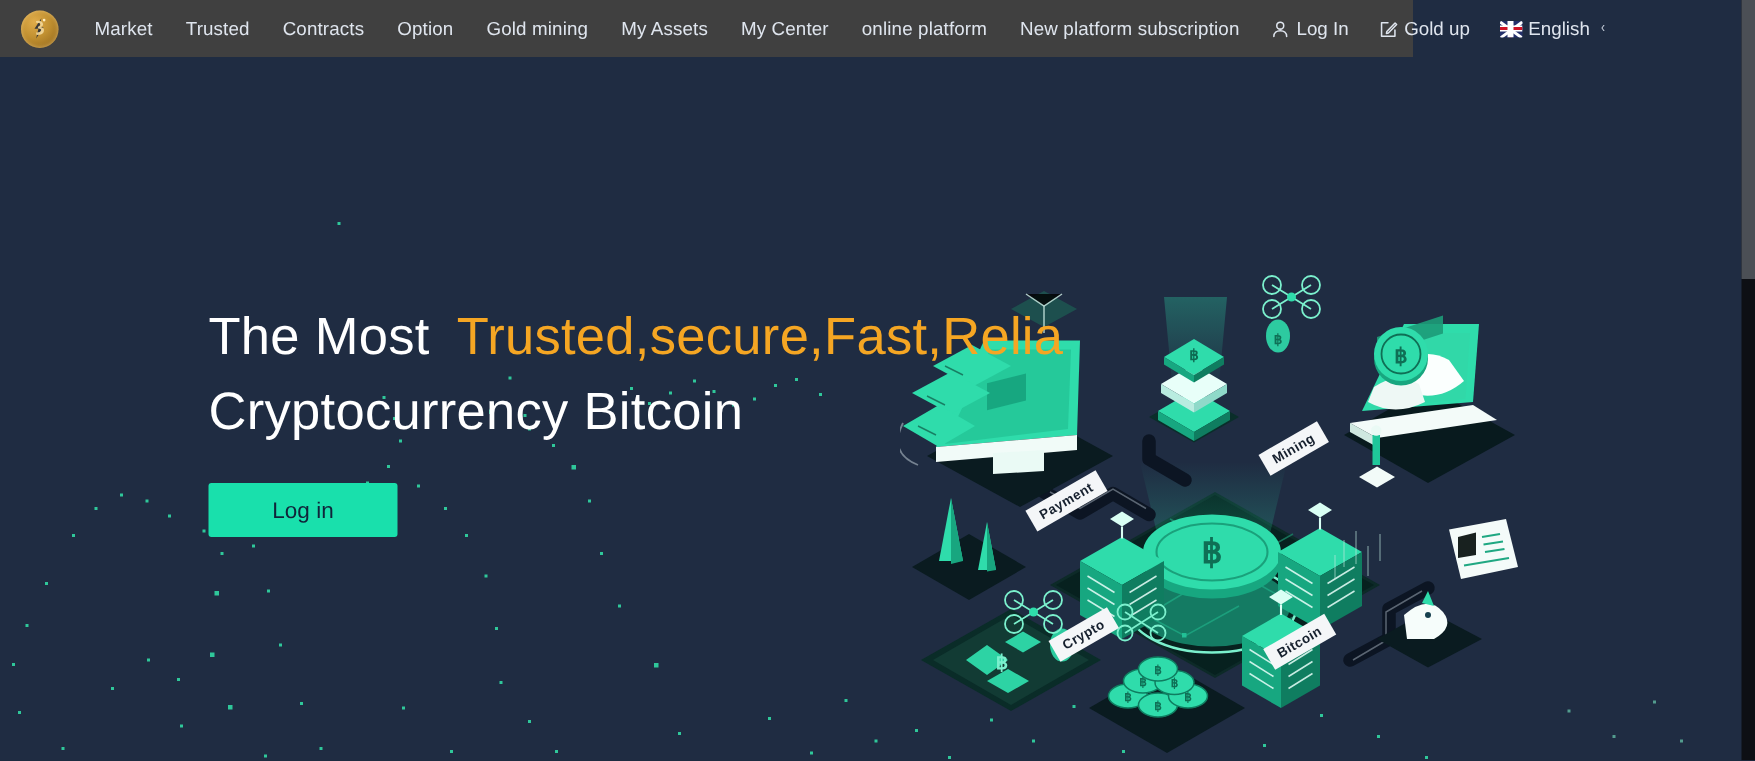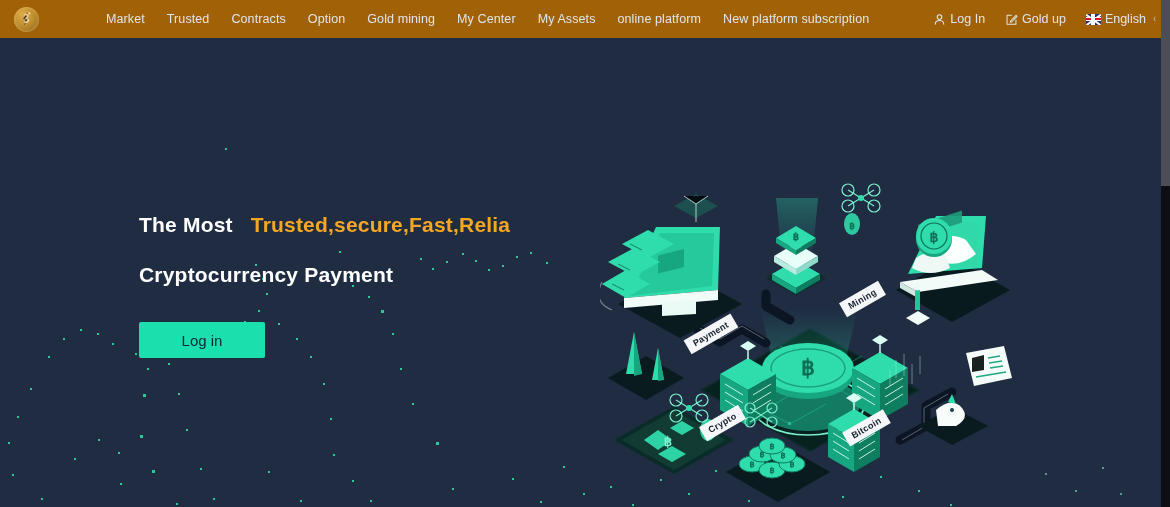--- a/index.html
+++ b/index.html
@@ -12,25 +12,24 @@
   #page {
     position: relative;
     width: 1170px; height: 507px;
     background: #1f2c42;
     overflow: hidden;
   }
 
   
   .navbar {
     position: absolute; top: 0; left: 0;
-    width: 1161px; height: 38px;
-    background: #a16207;
+    width: 942px; height: 38px;
+    background: #404040;
     display: flex; align-items: center;
     z-index: 20;
-    gap: 43px;
   }
   .brand {
     width: 52px; height: 38px;
     display: flex; align-items: center; justify-content: center;
     flex: 0 0 auto;
   }
   .logo-circle {
     width: 25px; height: 25px; border-radius: 50%;
     background: radial-gradient(circle at 35% 30%, #e0ac4a 0%, #c08f30 45%, #8a6018 100%);
     display: flex; align-items: center; justify-content: center;
@@ -113,21 +112,21 @@
     width: 1161px; height: 469px;
     overflow: hidden;
   }
   .particles { position: absolute; inset: 0; z-index: 1; pointer-events:none; }
 
   .hero-copy {
     position: absolute; left: 139px; top: 162px;
     z-index: 5; width: 500px;
   }
   .headline {
-    font-size: 21px; font-weight: 700;
+    font-size: 35px; font-weight: 400;
     color: #ffffff; letter-spacing: .2px;
     line-height: 50px; white-space: nowrap;
   }
   .headline .accent { color: #f5a623; }
   .headline .gap { display: inline-block; width: 18px; }
   .subcopy {
     margin-top: 14px;
     font-size: 15px; color: #e7ecf3;
     line-height: 39px; letter-spacing: .1px;
   }
@@ -177,22 +176,22 @@
         </svg>
       </div>
     </div>
 
     <ul class="nav-links">
       <li class="nav-link">Market</li>
       <li class="nav-link">Trusted</li>
       <li class="nav-link">Contracts</li>
       <li class="nav-link">Option</li>
       <li class="nav-link">Gold mining</li>
+      <li class="nav-link">My Assets</li>
       <li class="nav-link">My Center</li>
-      <li class="nav-link">My Assets</li>
       <li class="nav-link">online platform</li>
       <li class="nav-link">New platform subscription</li>
     </ul>
 
     <div class="nav-right">
 
       <div class="nav-action">
         <span class="ic">
           <svg width="13" height="13" viewBox="0 0 14 14" fill="none" stroke="#dfe5ee" stroke-width="1.1" stroke-linecap="round">
             <circle cx="7" cy="4.4" r="2.5"></circle>
@@ -316,21 +315,21 @@
           <rect x="1075" y="452" width="2" height="2"></rect>
         <rect x="1102" y="429" width="2" height="2"></rect>
           <rect x="1120" y="455" width="2" height="2"></rect>
       </g>
     </svg>
 
     <div class="hero-copy">
       <h1 class="headline">
         <span>The Most</span><span class="gap"></span><span class="accent">Trusted,secure,Fast,Relia</span>
       </h1>
-      <h1 class="headline">Cryptocurrency Payment</h1>
+      <h1 class="headline">Cryptocurrency Bitcoin</h1>
 
 
       <button class="cta">Log in</button>
     </div>
 
     <div class="illustration">
       <svg viewBox="0 0 430 330">
         <defs>
           <linearGradient id="beamA" x1="0" y1="0" x2="0" y2="1">
             <stop offset="0%" stop-color="#2de0ae" stop-opacity="0"></stop>

